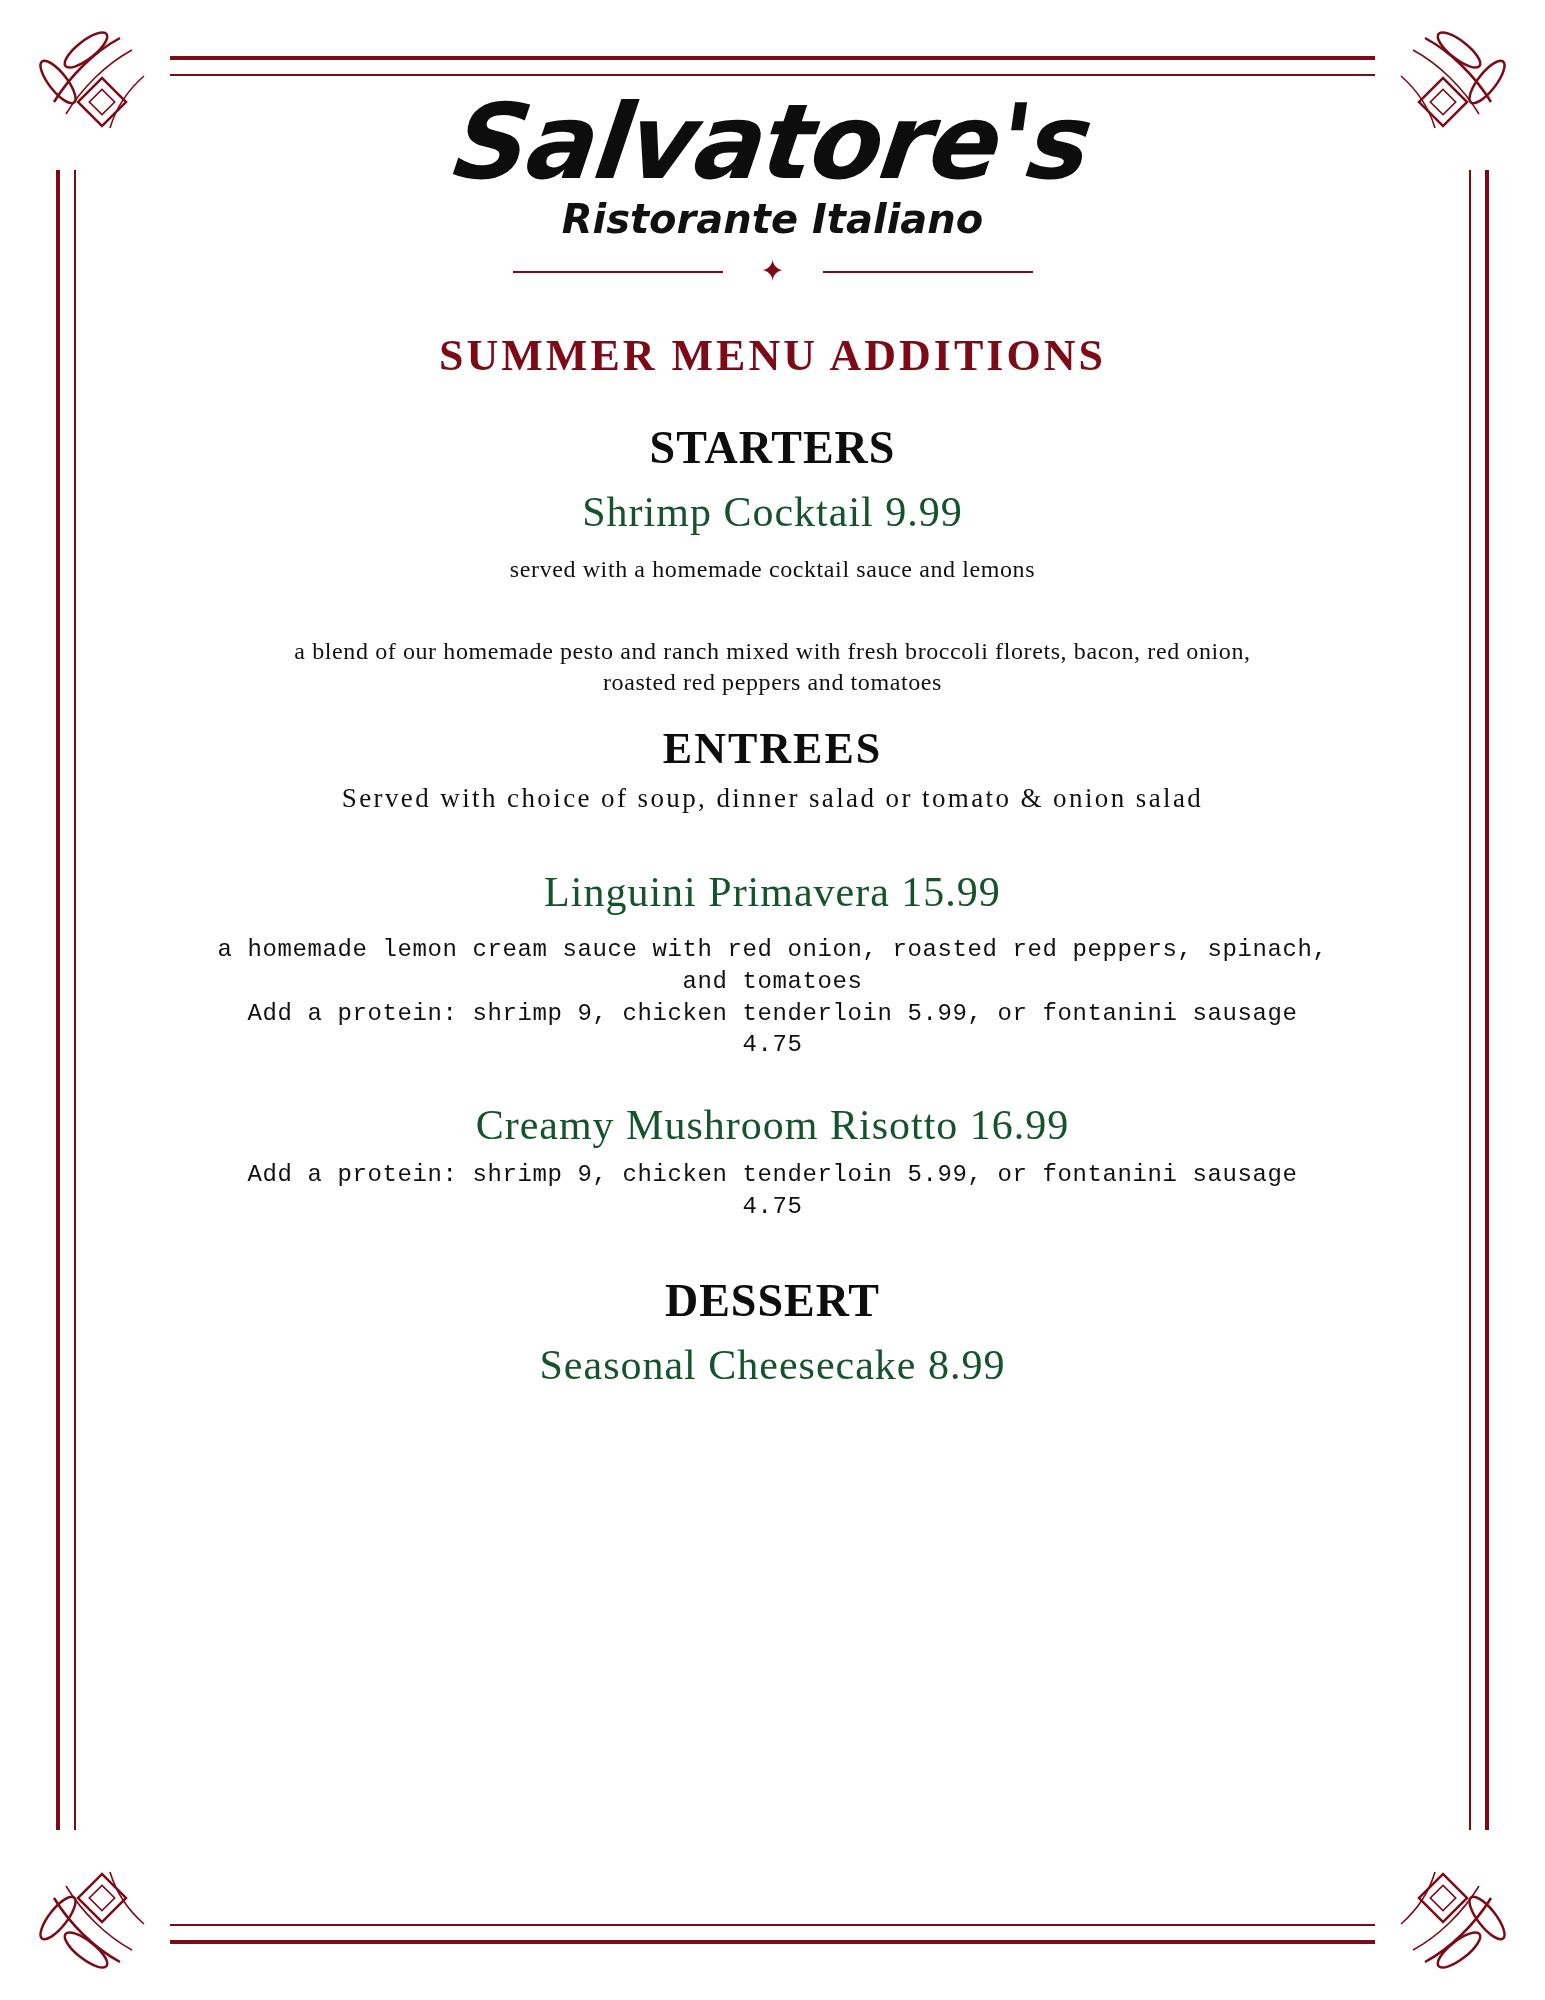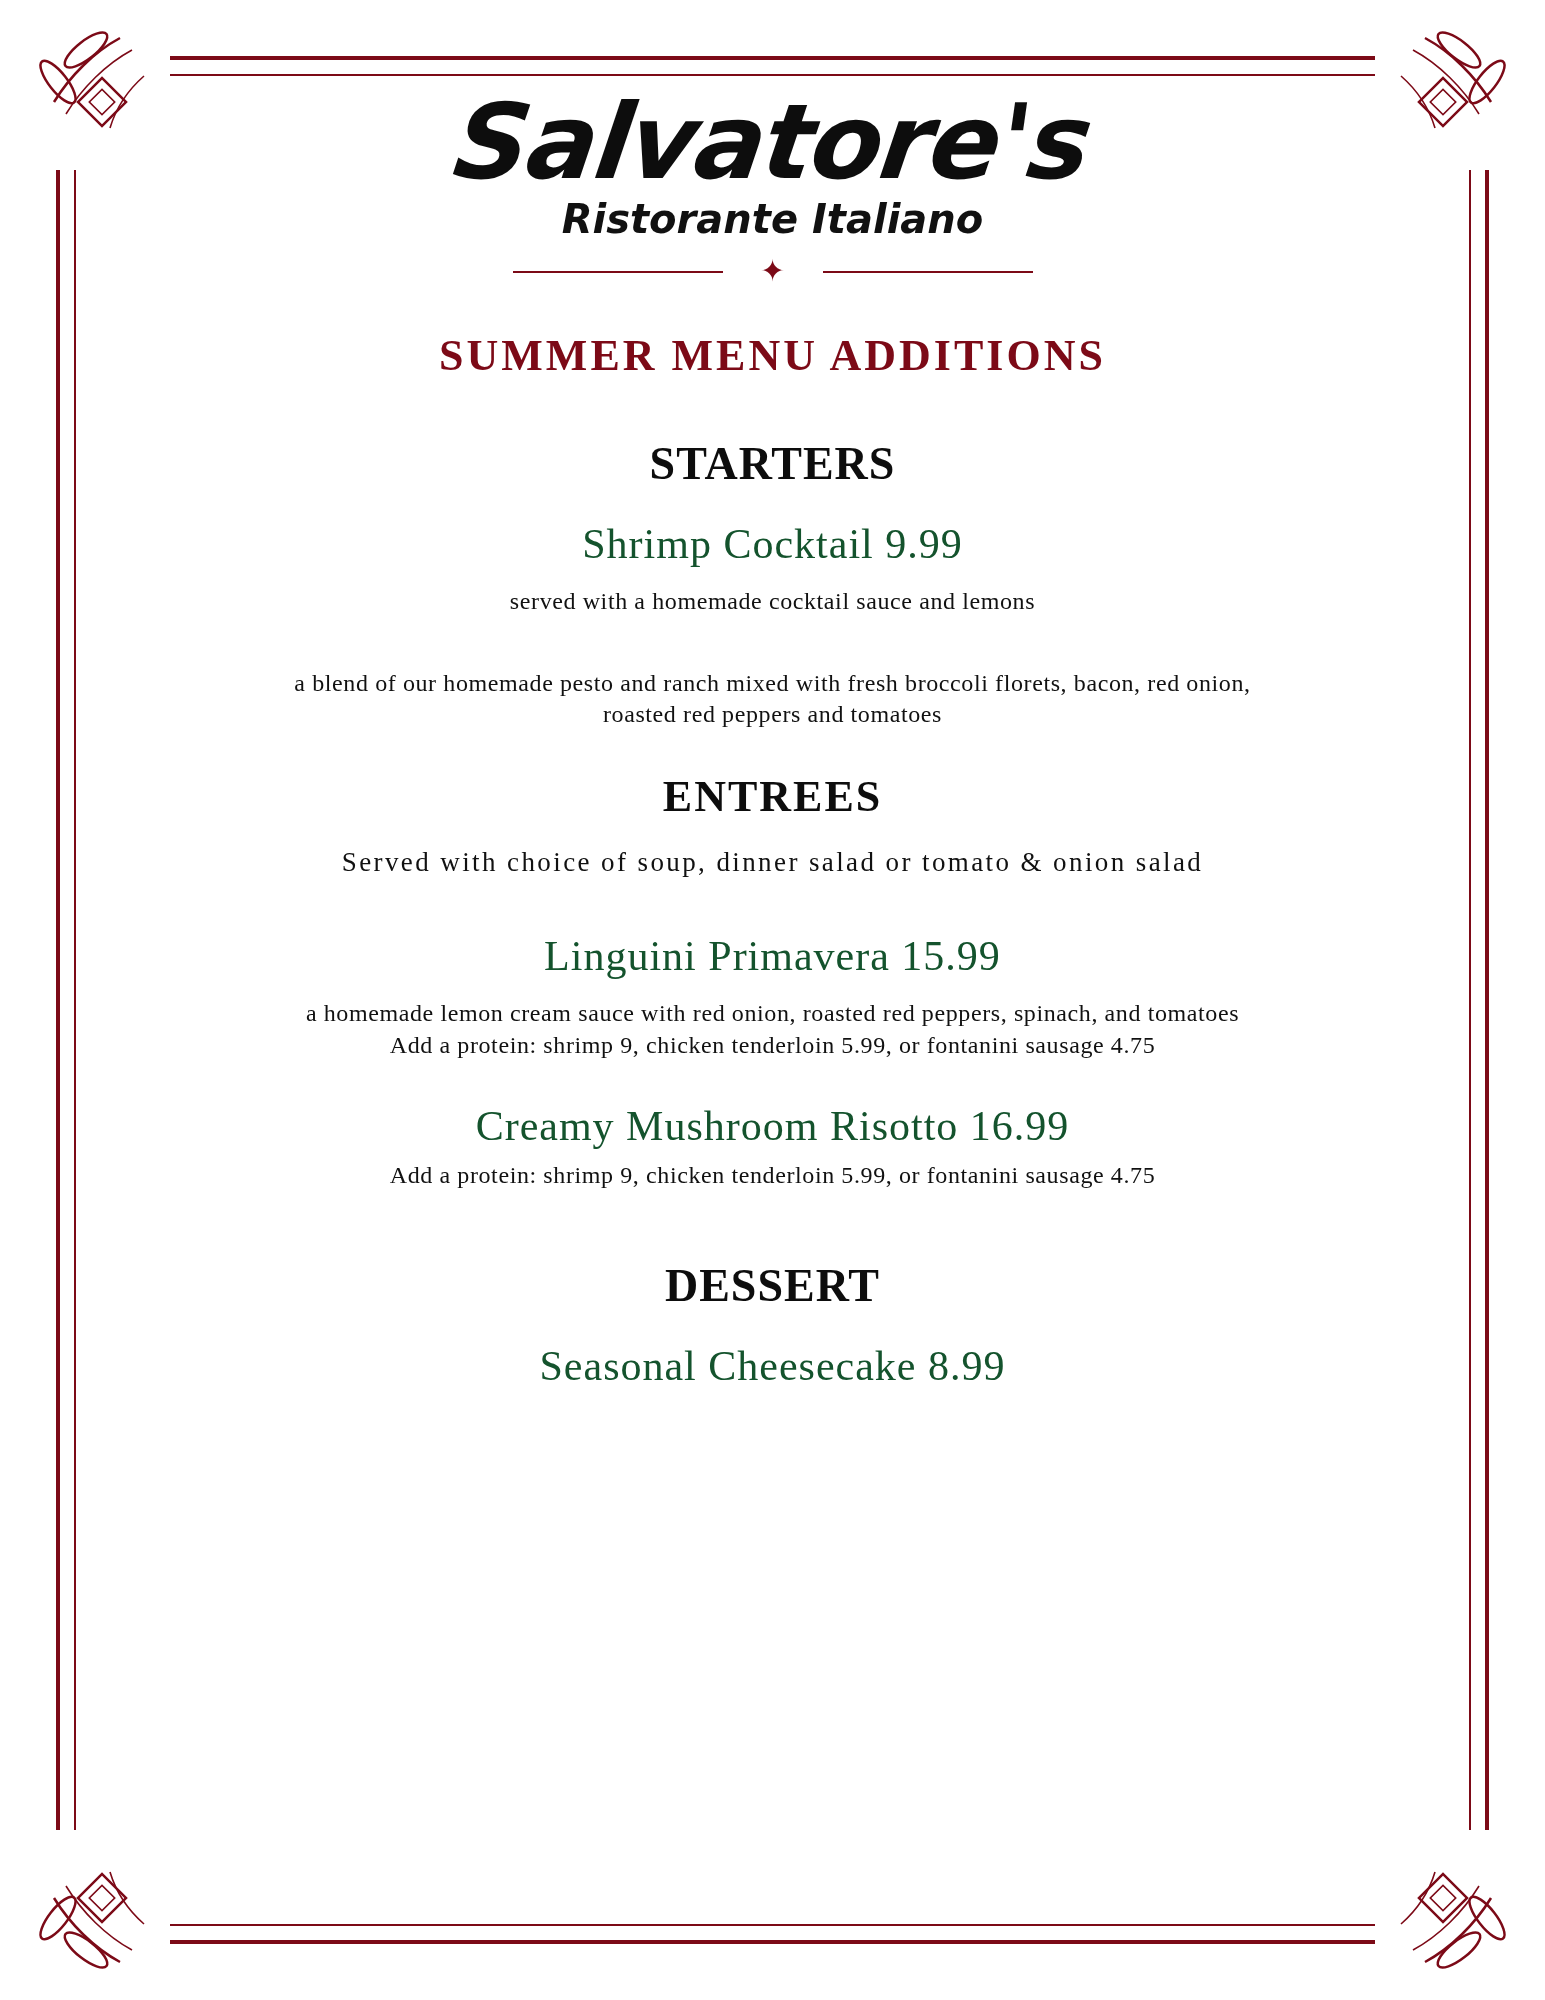--- a/index.html
+++ b/index.html
@@ -126,21 +126,21 @@
     margin: 46px 0 0 0;
     text-transform: uppercase;
   }
 
   .section-head {
     font-family: "Liberation Serif", serif;
     font-weight: bold;
     font-size: 44px;
     letter-spacing: 2px;
     color: #0d0d0d;
-    margin: 16px;
+    margin: 0;
     text-transform: uppercase;
   }
   .section-head.small-caps {
     font-size: 46px;
     letter-spacing: 1px;
   }
 
   .item-name {
     font-family: "Liberation Serif", serif;
     font-size: 42px;
@@ -152,20 +152,21 @@
     font-family: "Liberation Serif", serif;
     font-size: 24px;
     letter-spacing: 0.6px;
     line-height: 1.32;
     color: #111111;
     margin: 0 auto;
     max-width: 1080px;
   }
   .item-desc.wide {
     max-width: 1120px;
+    font-family: Liberation Mono, monospace;
   }
   .note-spaced {
     font-family: "Liberation Serif", serif;
     font-size: 27px;
     letter-spacing: 2.4px;
     line-height: 1.35;
     color: #111111;
     margin: 0 auto;
     max-width: 980px;
   }

